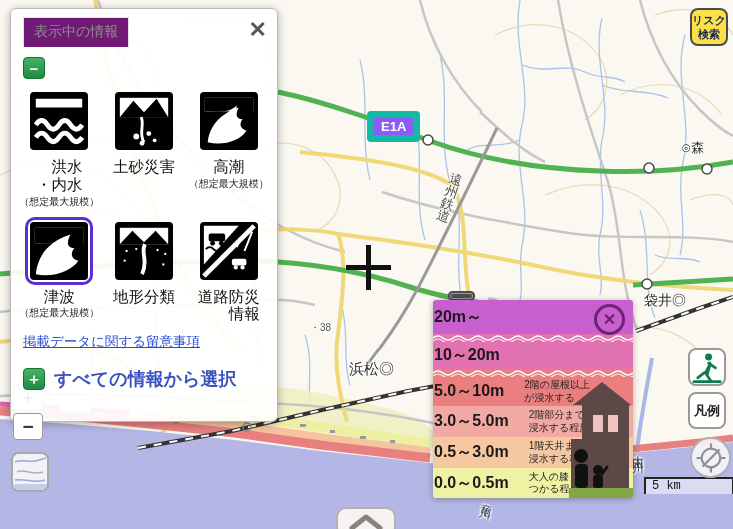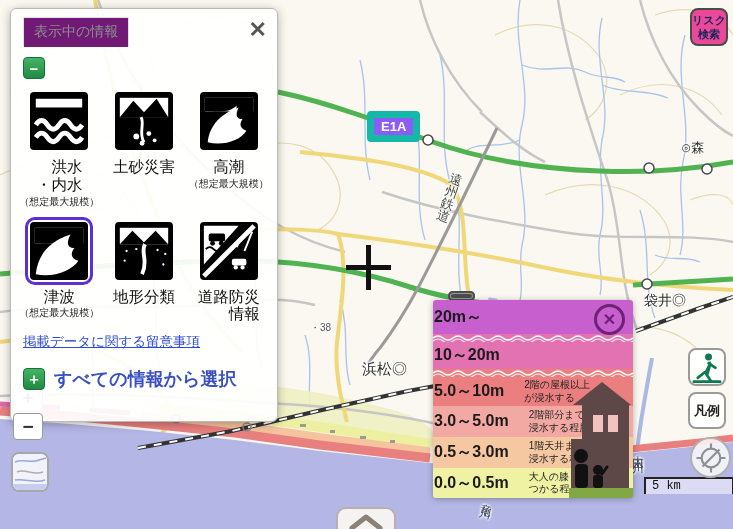--- a/index.html
+++ b/index.html
@@ -12,21 +12,21 @@
   #map-svg{position:absolute;left:0;top:0;z-index:0}
   .map-label{position:absolute;z-index:3;color:#2e2e2e;
     text-shadow:0 0 3px #fff,0 0 3px #fff,1px 1px 2px #fff,-1px -1px 2px #fff;white-space:nowrap}
   .vtext{writing-mode:vertical-rl;text-orientation:upright;font-family:"Liberation Serif",serif;color:#3c4660}
   #enshu-label{left:452px;top:163px;font-size:13px;color:#4a4a4a;letter-spacing:13px;
     transform:rotate(19deg);transform-origin:top center;font-family:"Liberation Sans",sans-serif}
   #ota-label{left:629px;top:446px;font-size:12px;letter-spacing:3px}
   #tenryu-label{left:481px;top:494px;font-size:12px;letter-spacing:4px;transform:rotate(14deg);transform-origin:top center}
   #e1a-badge{left:367px;top:111px;background:#8b5cf6;color:#fff;font-weight:bold;font-size:13px;
     padding:1px 7px;border-radius:4px;border:7px solid #14b8a6;z-index:3}
-  #hamamatsu-label{left:362px;top:360px;font-size:15px}
+  #hamamatsu-label{left:349px;top:360px;font-size:15px}
   #fukuroi-label{left:644px;top:292px;font-size:14px}
   #mori-label{left:681px;top:139px;font-size:13px}
   #elev-label{left:310px;top:321px;font-size:10px;color:#555}
   #tunnel-sym{left:448px;top:291px;width:27px;height:10px;background:#4d4d4d;border-radius:5px;
     box-shadow:inset 0 0 0 2px #4d4d4d, inset 0 0 0 3px #9a9a9a;z-index:3}
 
   
   #crosshair{left:346px;top:245px;width:45px;height:45px;z-index:4}
   #crosshair:before{content:"";position:absolute;left:0;top:20px;width:45px;height:5px;background:#111}
   #crosshair:after{content:"";position:absolute;left:20px;top:0;width:5px;height:45px;background:#111}
@@ -73,21 +73,21 @@
   #lsep0{background:#e272b2}
   #lsep1{background:#eb7f7f}
   #legend-close{position:absolute;right:8px;top:4px;width:25px;height:25px;border:3px solid #6e2276;
     border-radius:50%;color:#6e2276;font-size:16px;font-weight:bold;display:flex;align-items:center;
     justify-content:center;cursor:pointer;line-height:1}
   #legend-art{position:absolute;right:0;top:77px;width:64px;height:121px;pointer-events:none}
 
   
   .ctl-btn{position:absolute;background:rgba(255,255,255,.92);border:2px solid #9a9a9a;border-radius:8px;
     display:flex;align-items:center;justify-content:center;cursor:pointer;box-sizing:border-box;z-index:25}
-  #risk-search{left:690px;top:8px;width:38px;height:38px;background:#ec4899;border-color:#4a4a4a;
+  #risk-search{left:690px;top:8px;width:38px;height:38px;background:#fde047;border-color:#4a4a4a;
     color:#14265c;font-size:11px;font-weight:bold;white-space:pre-line;text-align:center;line-height:1.3}
   #evac-btn{left:688px;top:348px;width:38px;height:38px}
   #hanrei-btn{left:688px;top:392px;width:38px;height:37px;font-size:13px;font-weight:bold;color:#222}
   #gps-btn{left:690px;top:437px;width:41px;height:41px;border-radius:50%;border-color:#b0b0b0;
     background:rgba(250,250,252,.85)}
   #zoom-in{left:13px;top:384px;width:30px;height:27px;border-radius:4px;border:1px solid #999;
     font-size:17px;font-weight:bold;color:#333;z-index:5;background:#fff}
   #zoom-out{left:13px;top:413px;width:30px;height:27px;border-radius:4px;border:1px solid #999;
     font-size:19px;font-weight:bold;color:#333;background:#fff}
   #minimap{left:11px;top:452px;width:38px;height:40px;border-radius:8px;border:2px solid #a8a8a8;

